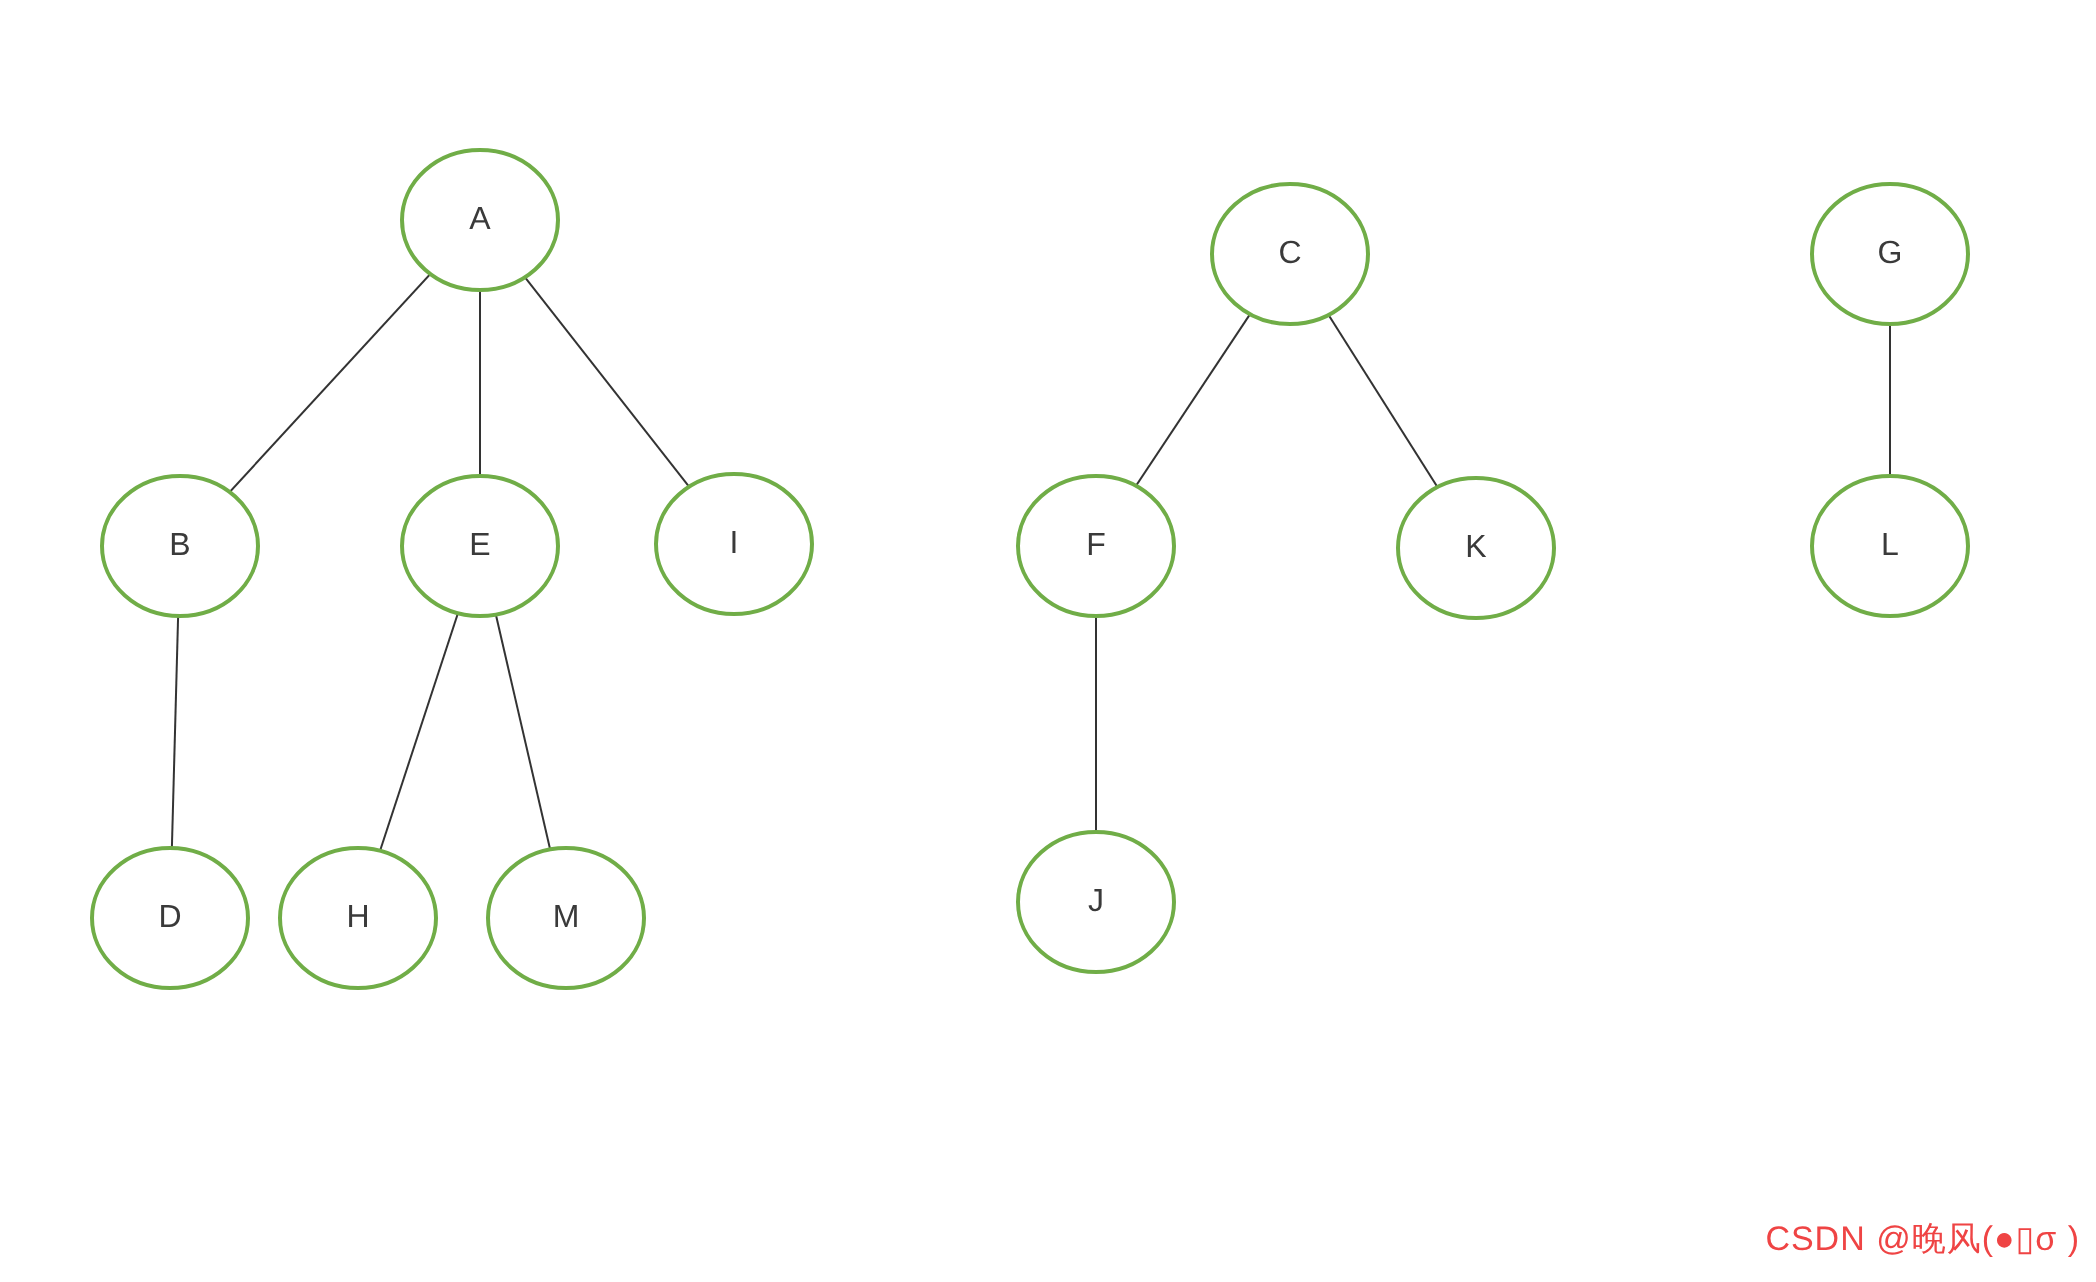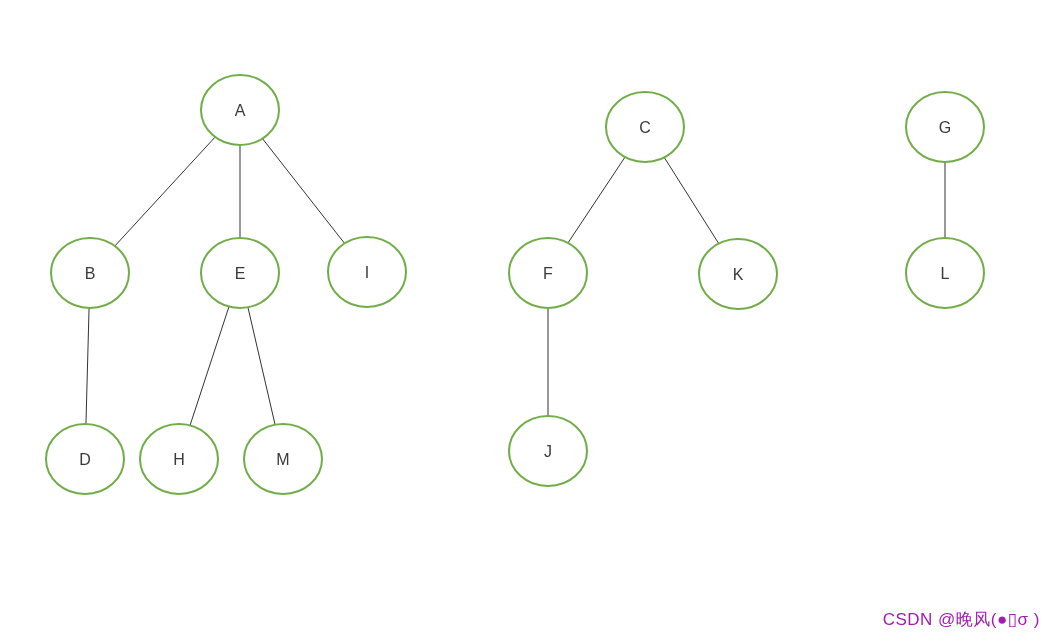--- a/index.html
+++ b/index.html
@@ -94,14 +94,14 @@
       </g>
       <g>
         <ellipse cx="945" cy="127" rx="39" ry="35" fill="#ffffff" stroke="#70ad47" stroke-width="2"></ellipse>
         <text x="945" y="127" text-anchor="middle" dominant-baseline="central" fill="#3a3a3a" font-size="16" font-family="&quot;Liberation Sans&quot;, sans-serif">G</text>
       </g>
       <g>
         <ellipse cx="945" cy="273" rx="39" ry="35" fill="#ffffff" stroke="#70ad47" stroke-width="2"></ellipse>
         <text x="945" y="273" text-anchor="middle" dominant-baseline="central" fill="#3a3a3a" font-size="16" font-family="&quot;Liberation Sans&quot;, sans-serif">L</text>
       </g>
     </svg>
-  <div class="watermark" style="color: #a21caf;">CSDN @晚风(●▯σ )</div>
+  <div class="watermark" style="color: #ef4444;">CSDN @晚风(●▯σ )</div>
 </div>
 
 </body></html>

